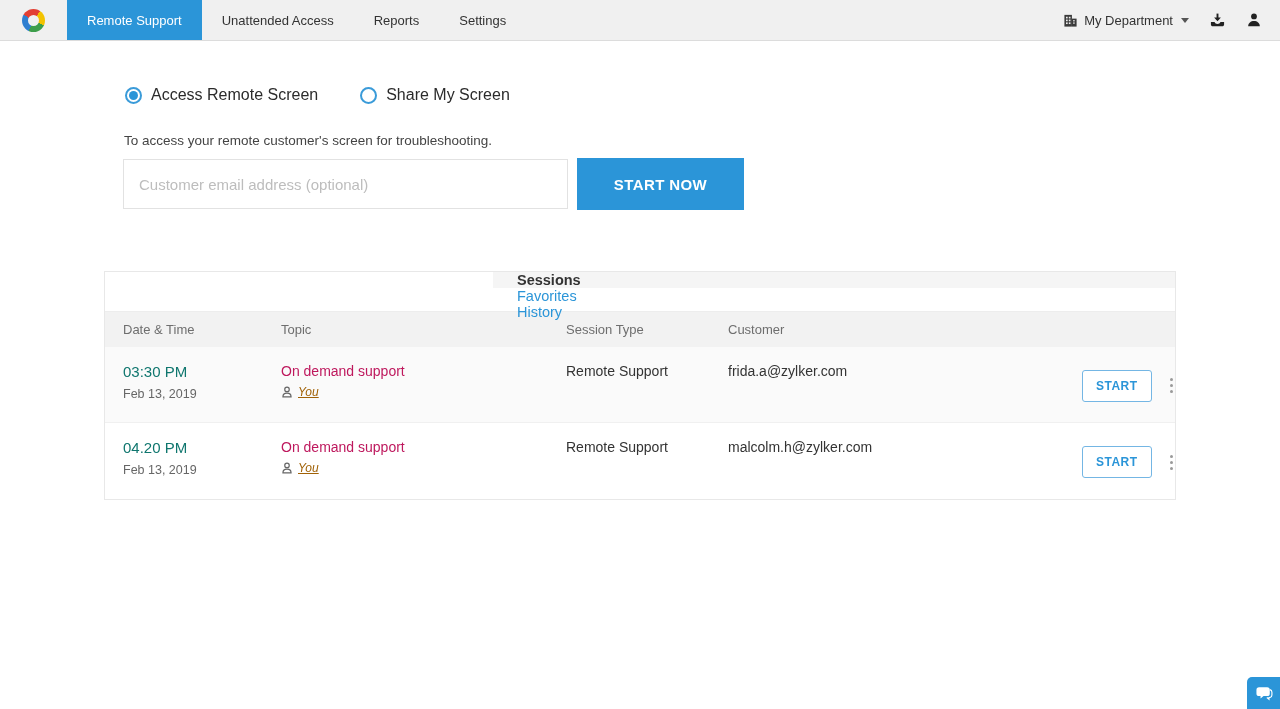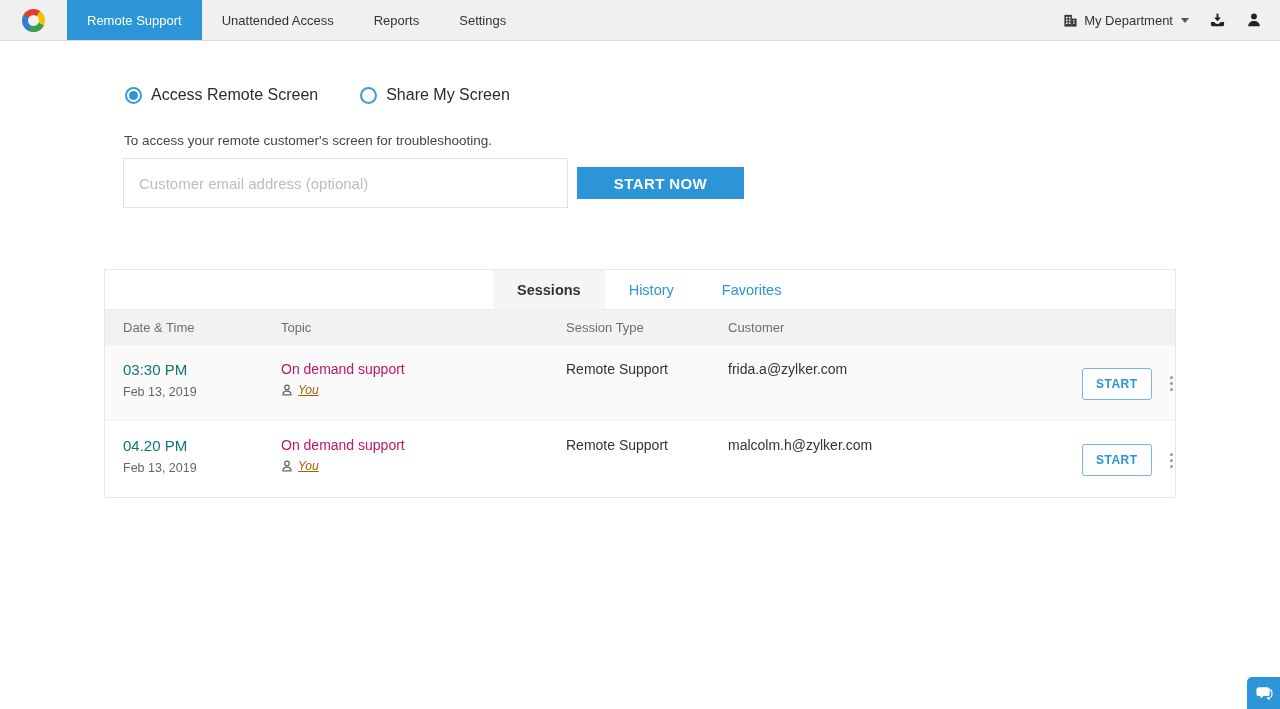--- a/index.html
+++ b/index.html
@@ -126,21 +126,21 @@
     border: 1px solid #e2e2e2;
     background: #fff;
     padding: 0 15px;
     font-size: 15px;
     color: #333;
     font-family: "Liberation Sans", sans-serif;
     outline: none;
   }
   .email-input::placeholder { color: #bdbdbd; }
   .btn-primary {
-    height: 32px;
+    height: 52px;
     border: none;
     background: #2b95d8;
     color: #fff;
     font-size: 15px;
     font-weight: bold;
     letter-spacing: 0.4px;
     font-family: "Liberation Sans", sans-serif;
     cursor: pointer;
   }
   .btn-start-now { width: 167px; margin-left: 9px; }
@@ -153,20 +153,21 @@
     background: #fff;
     border: 1px solid #e8e8e8;
   }
   .panel-tabs {
     height: 40px;
     display: flex;
     align-items: stretch;
     padding-left: 388px;
     border-bottom: 1px solid #ededed;
     background: #fff;
+    flex-direction: column;
   }
   .panel-tab {
     display: flex;
     align-items: center;
     padding: 0 24px;
     font-size: 14.5px;
     color: #2b95d8;
     cursor: pointer;
   }
   .panel-tab.active {
@@ -326,24 +327,24 @@
   <button class="btn-primary btn-start-now">START NOW</button>
 </div>
 
 <div class="panel">
 
   <div class="panel-tabs">
     <div class="panel-tab active">
       <span>Sessions</span>
     </div>
     <div class="panel-tab">
+      <span>Favorites</span>
+    </div>
+    <div class="panel-tab">
       <span>History</span>
-    </div>
-    <div class="panel-tab">
-      <span>Favorites</span>
     </div>
   </div>
 
   <div class="table-head">
     <span>Date &amp; Time</span>
     <span>Topic</span>
     <span>Session Type</span>
     <span>Customer</span>
     <span></span>
   </div>

